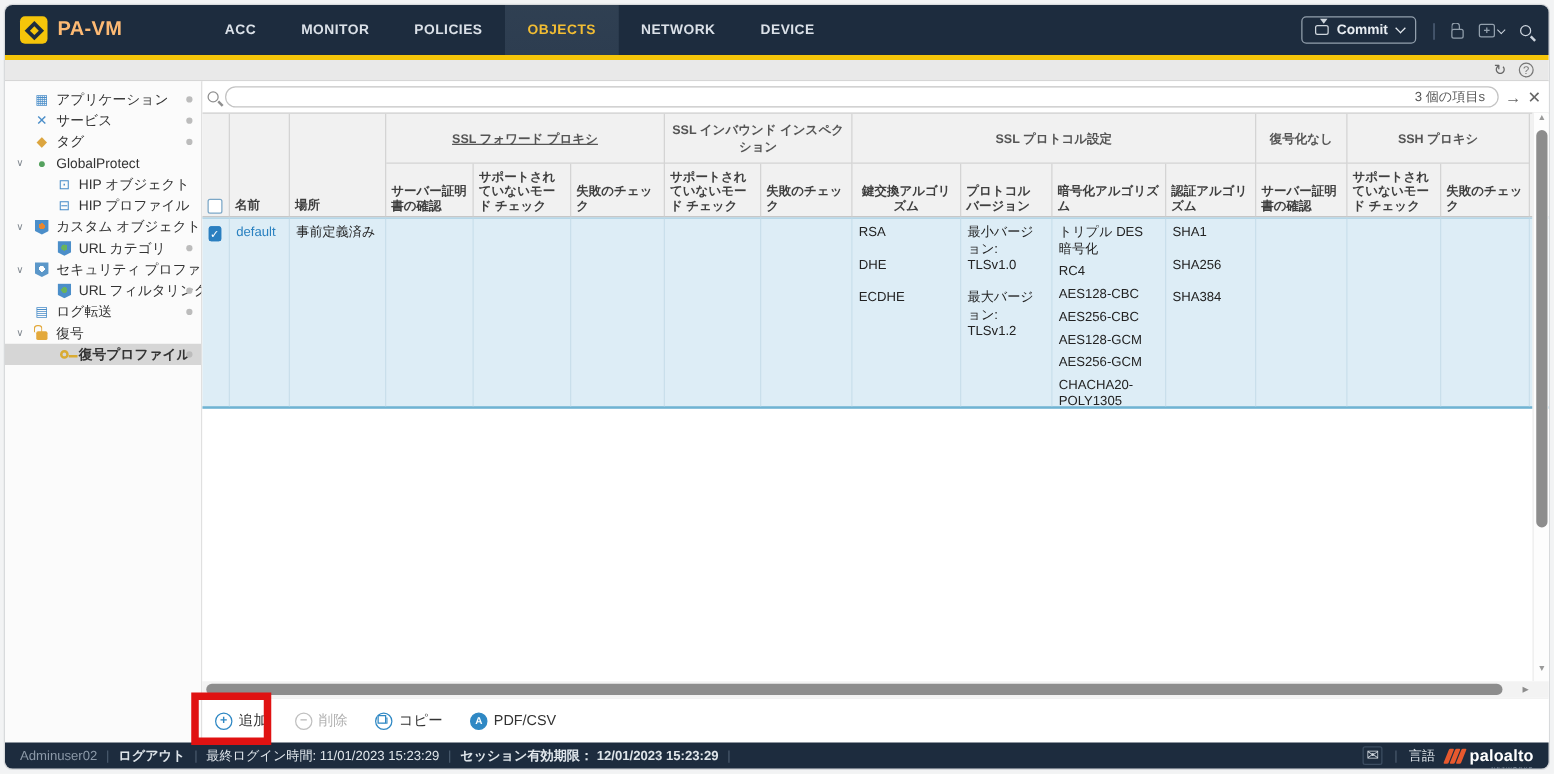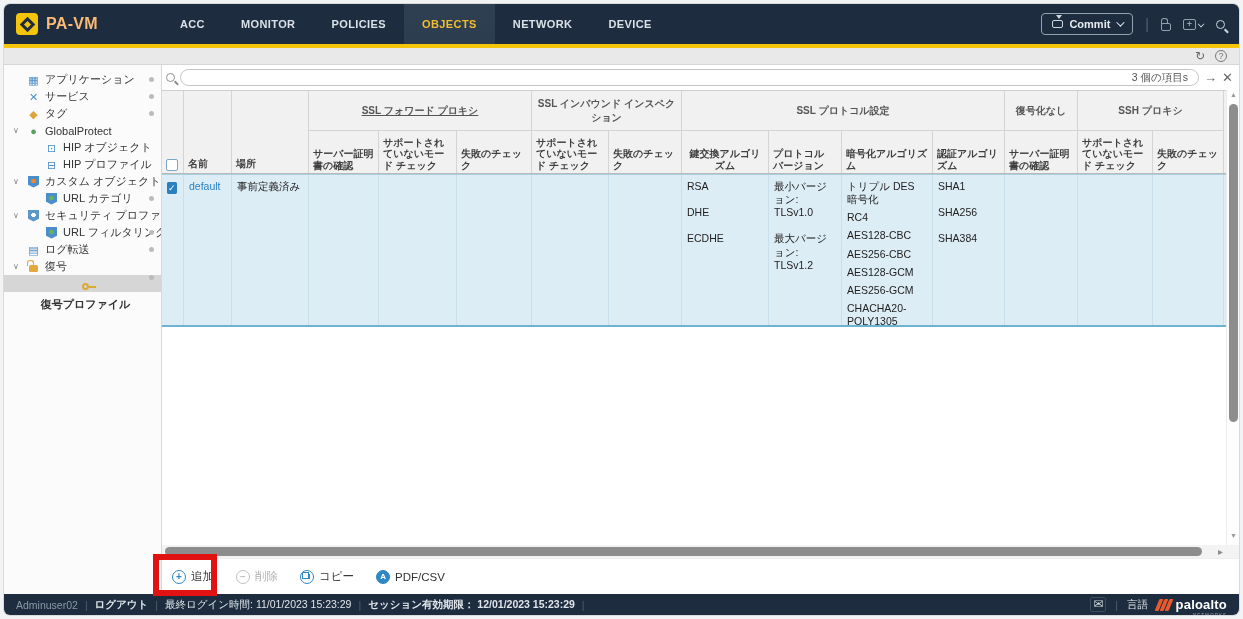--- a/index.html
+++ b/index.html
@@ -31,21 +31,21 @@
 
   
   .substrip { height:17px; background:#e9e9e9; border-bottom:1px solid #d6d6d6; display:flex; align-items:center; justify-content:flex-end; gap:10px; padding:0 12px; flex:none; color:#666; }
   .refresh-g { font-size:12px; line-height:12px; cursor:pointer; }
   .help-g { width:12px; height:12px; border:1.2px solid #777; border-radius:50%; font-size:9px; line-height:10px; text-align:center; color:#777; cursor:pointer; }
 
   
   .content { flex:1; display:flex; min-height:0; }
   .sidebar { width:158px; flex:none; background:#fbfbfb; border-right:1px solid #d8d8d8; padding-top:6px; overflow:hidden; }
   .s-item { height:17px; display:flex; align-items:center; gap:4px; font-size:11px; color:#333; cursor:pointer; padding-left:6px; position:relative; white-space:nowrap; }
-  .s-item.sel { background:#d6d6d6; font-weight:bold;flex-direction:column; }
+  .s-item.sel { background:#d6d6d6; font-weight:bold; }
   .s-item .indent0 { width:12px; flex:none; display:flex; justify-content:center; color:#808890; font-size:8px; }
   .s-item .indent1 { width:30px; flex:none; }
   .s-dot { position:absolute; right:7px; width:5px; height:5px; border-radius:50%; background:#bcbcbc; }
   .si { width:15px; height:14px; flex:none; display:flex; align-items:center; justify-content:center; font-size:11px; line-height:14px; }
   .shield { width:11px; height:12px; clip-path:polygon(50% 100%,0 78%,0 0,100% 0,100% 78%); }
   .icon-lock-o { width:9px; height:7px; background:#e3a93c; border-radius:1.5px; position:relative; margin-top:4px; }
   .icon-lock-o::before { content:""; position:absolute; left:-2px; top:-5px; width:5px; height:5px; border:1.5px solid #e3a93c; border-bottom:none; border-radius:3px 3px 0 0; }
   .icon-key { width:7px; height:7px; border:2px solid #d9ab33; border-radius:50%; position:relative; }
   .icon-key::after { content:""; position:absolute; left:5px; top:1.5px; width:7px; height:2px; background:#d9ab33; }
 

